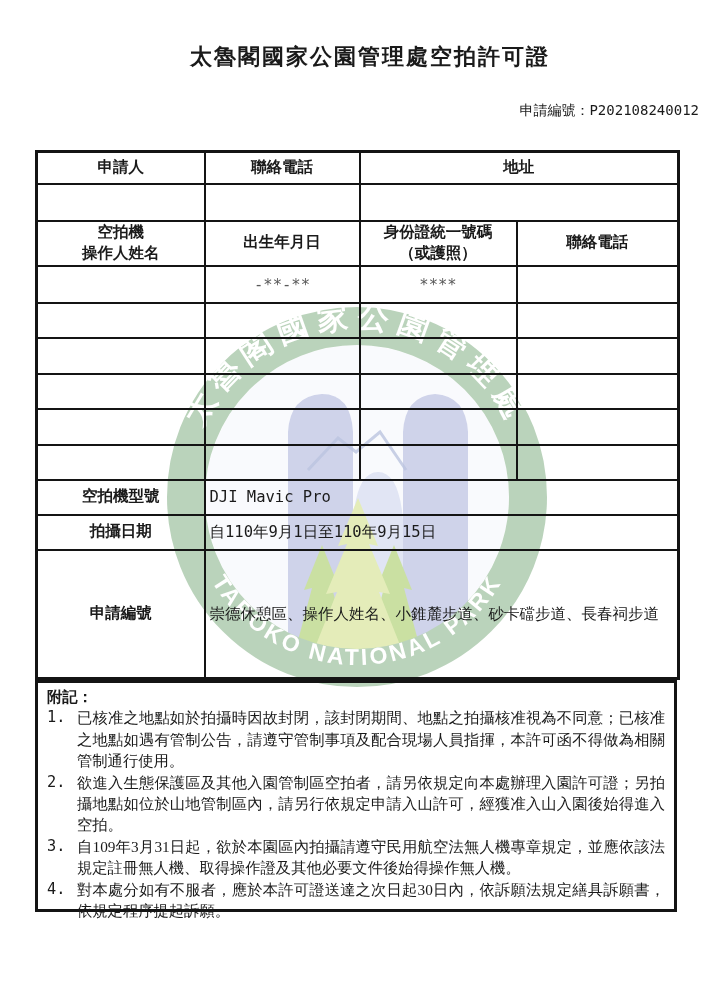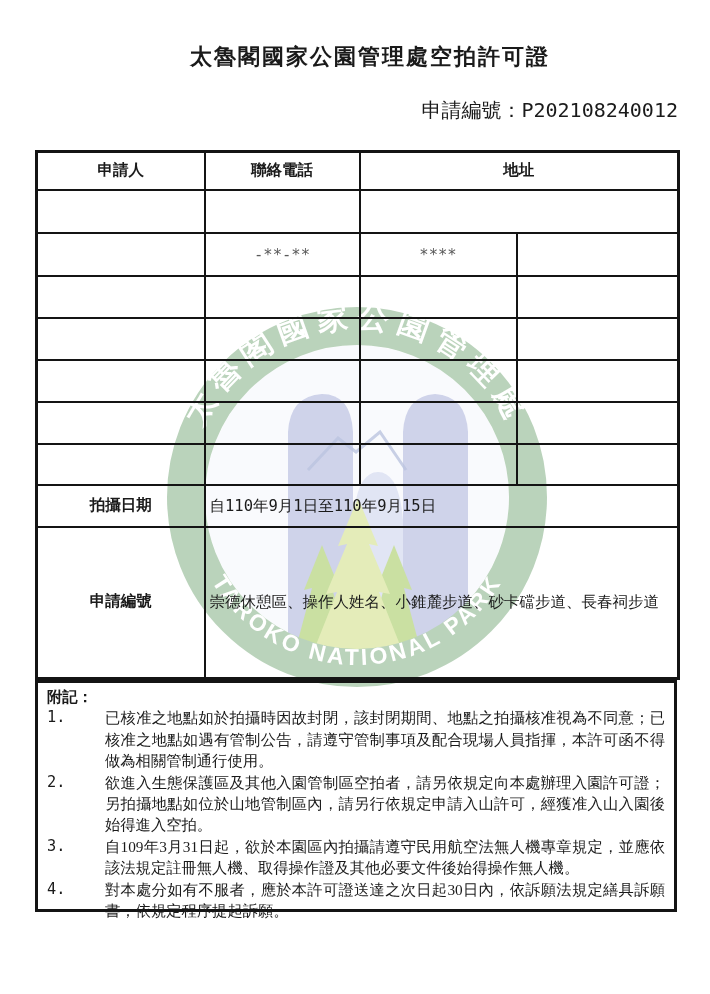--- a/index.html
+++ b/index.html
@@ -8,22 +8,22 @@
     font-family:"Liberation Serif","DejaVu Serif",serif;
     color:#1a1a1a;position:relative;overflow:hidden;
   }
   .page{position:relative;width:710px;height:994px;}
 
   .doc-title{
     position:absolute;top:42px;left:15px;width:710px;
     text-align:center;font-size:22px;font-weight:bold;letter-spacing:2px;
   }
   .meta{
-    position:absolute;top:96px;right:32px;text-align:right;
-    font-size:20px;line-height:28px;
+    position:absolute;top:96px;right:11px;text-align:right;
+    font-size:14px;line-height:28px;
     font-family:"DejaVu Sans Mono","Liberation Serif",monospace;
   }
 
   .watermark{position:absolute;left:0;top:0;z-index:0;pointer-events:none;}
 
   table.permit{
     position:absolute;left:35px;top:150px;width:642px;height:530px;
     border-collapse:collapse;table-layout:fixed;z-index:1;background:transparent;
   }
   table.permit{border:3px solid #141414;}
@@ -55,21 +55,21 @@
     position:absolute;left:35px;top:680px;width:642px;height:232px;
     box-sizing:border-box;border:3px solid #141414;z-index:1;
     padding:3px 9px 3px 9px;font-size:15.3px;line-height:1.4;
   }
   .notes-label{font-weight:bold;}
   .note-item{display:flex;align-items:flex-start;}
   .note-no{
     flex:0 0 30px;
     font-family:"DejaVu Sans Mono","Liberation Serif",monospace;
   }
-  .note-text{flex:1 1 auto;text-align:justify;margin-left:28px;}
+  .note-text{flex:1 1 auto;text-align:justify;}
 </style>
 </head>
 <body>
 
 <div class="page">
 
   <svg class="watermark" width="710" height="994" viewBox="0 0 710 994">
     <defs>
       <path id="arcTop" d="M 197.3 438.9 A 170 170 0 0 1 516.7 438.9" fill="none"></path>
       <path id="arcBottom" d="M 204.7 568 A 168 168 0 0 0 509.3 568" fill="none"></path>
@@ -110,20 +110,32 @@
       <tr class="r-h1">
         <td class="hdr">申請人</td>
         <td class="hdr">聯絡電話</td>
         <td class="hdr" colspan="2">地址</td>
       </tr>
       <tr class="r-blank1">
         <td></td>
         <td></td>
         <td colspan="2"></td>
       </tr>
+      <tr class="r-h2">
+        <td class="hdr">
+          <span>空拍機</span>
+          <span>操作人姓名</span>
+        </td>
+        <td class="hdr">出生年月日</td>
+        <td class="hdr">
+          <span>身份證統一號碼</span>
+          <span>（或護照）</span>
+        </td>
+        <td class="hdr">聯絡電話</td>
+      </tr>
       <tr class="r-mask">
         <td></td>
         <td class="masked">-**-**</td>
         <td class="masked">****</td>
         <td></td>
       </tr>
       <tr class="r-empty">
         <td></td>
           <td></td>
         <td></td>
@@ -145,20 +157,24 @@
         <td></td>
           <td></td>
         <td></td>
           <td></td>
       </tr>
       <tr class="r-empty">
         <td></td>
           <td></td>
         <td></td>
           <td></td>
+      </tr>
+      <tr class="r-model">
+        <td class="hdr">空拍機型號</td>
+        <td class="val" colspan="3">DJI Mavic Pro</td>
       </tr>
       <tr class="r-date">
         <td class="hdr">拍攝日期</td>
         <td class="val" colspan="3">自110年9月1日至110年9月15日</td>
       </tr>
       <tr class="r-site">
         <td class="hdr">申請編號</td>
         <td class="val" colspan="3">崇德休憩區、操作人姓名、小錐麓步道、砂卡礑步道、長春祠步道</td>
       </tr>
     </tbody>

